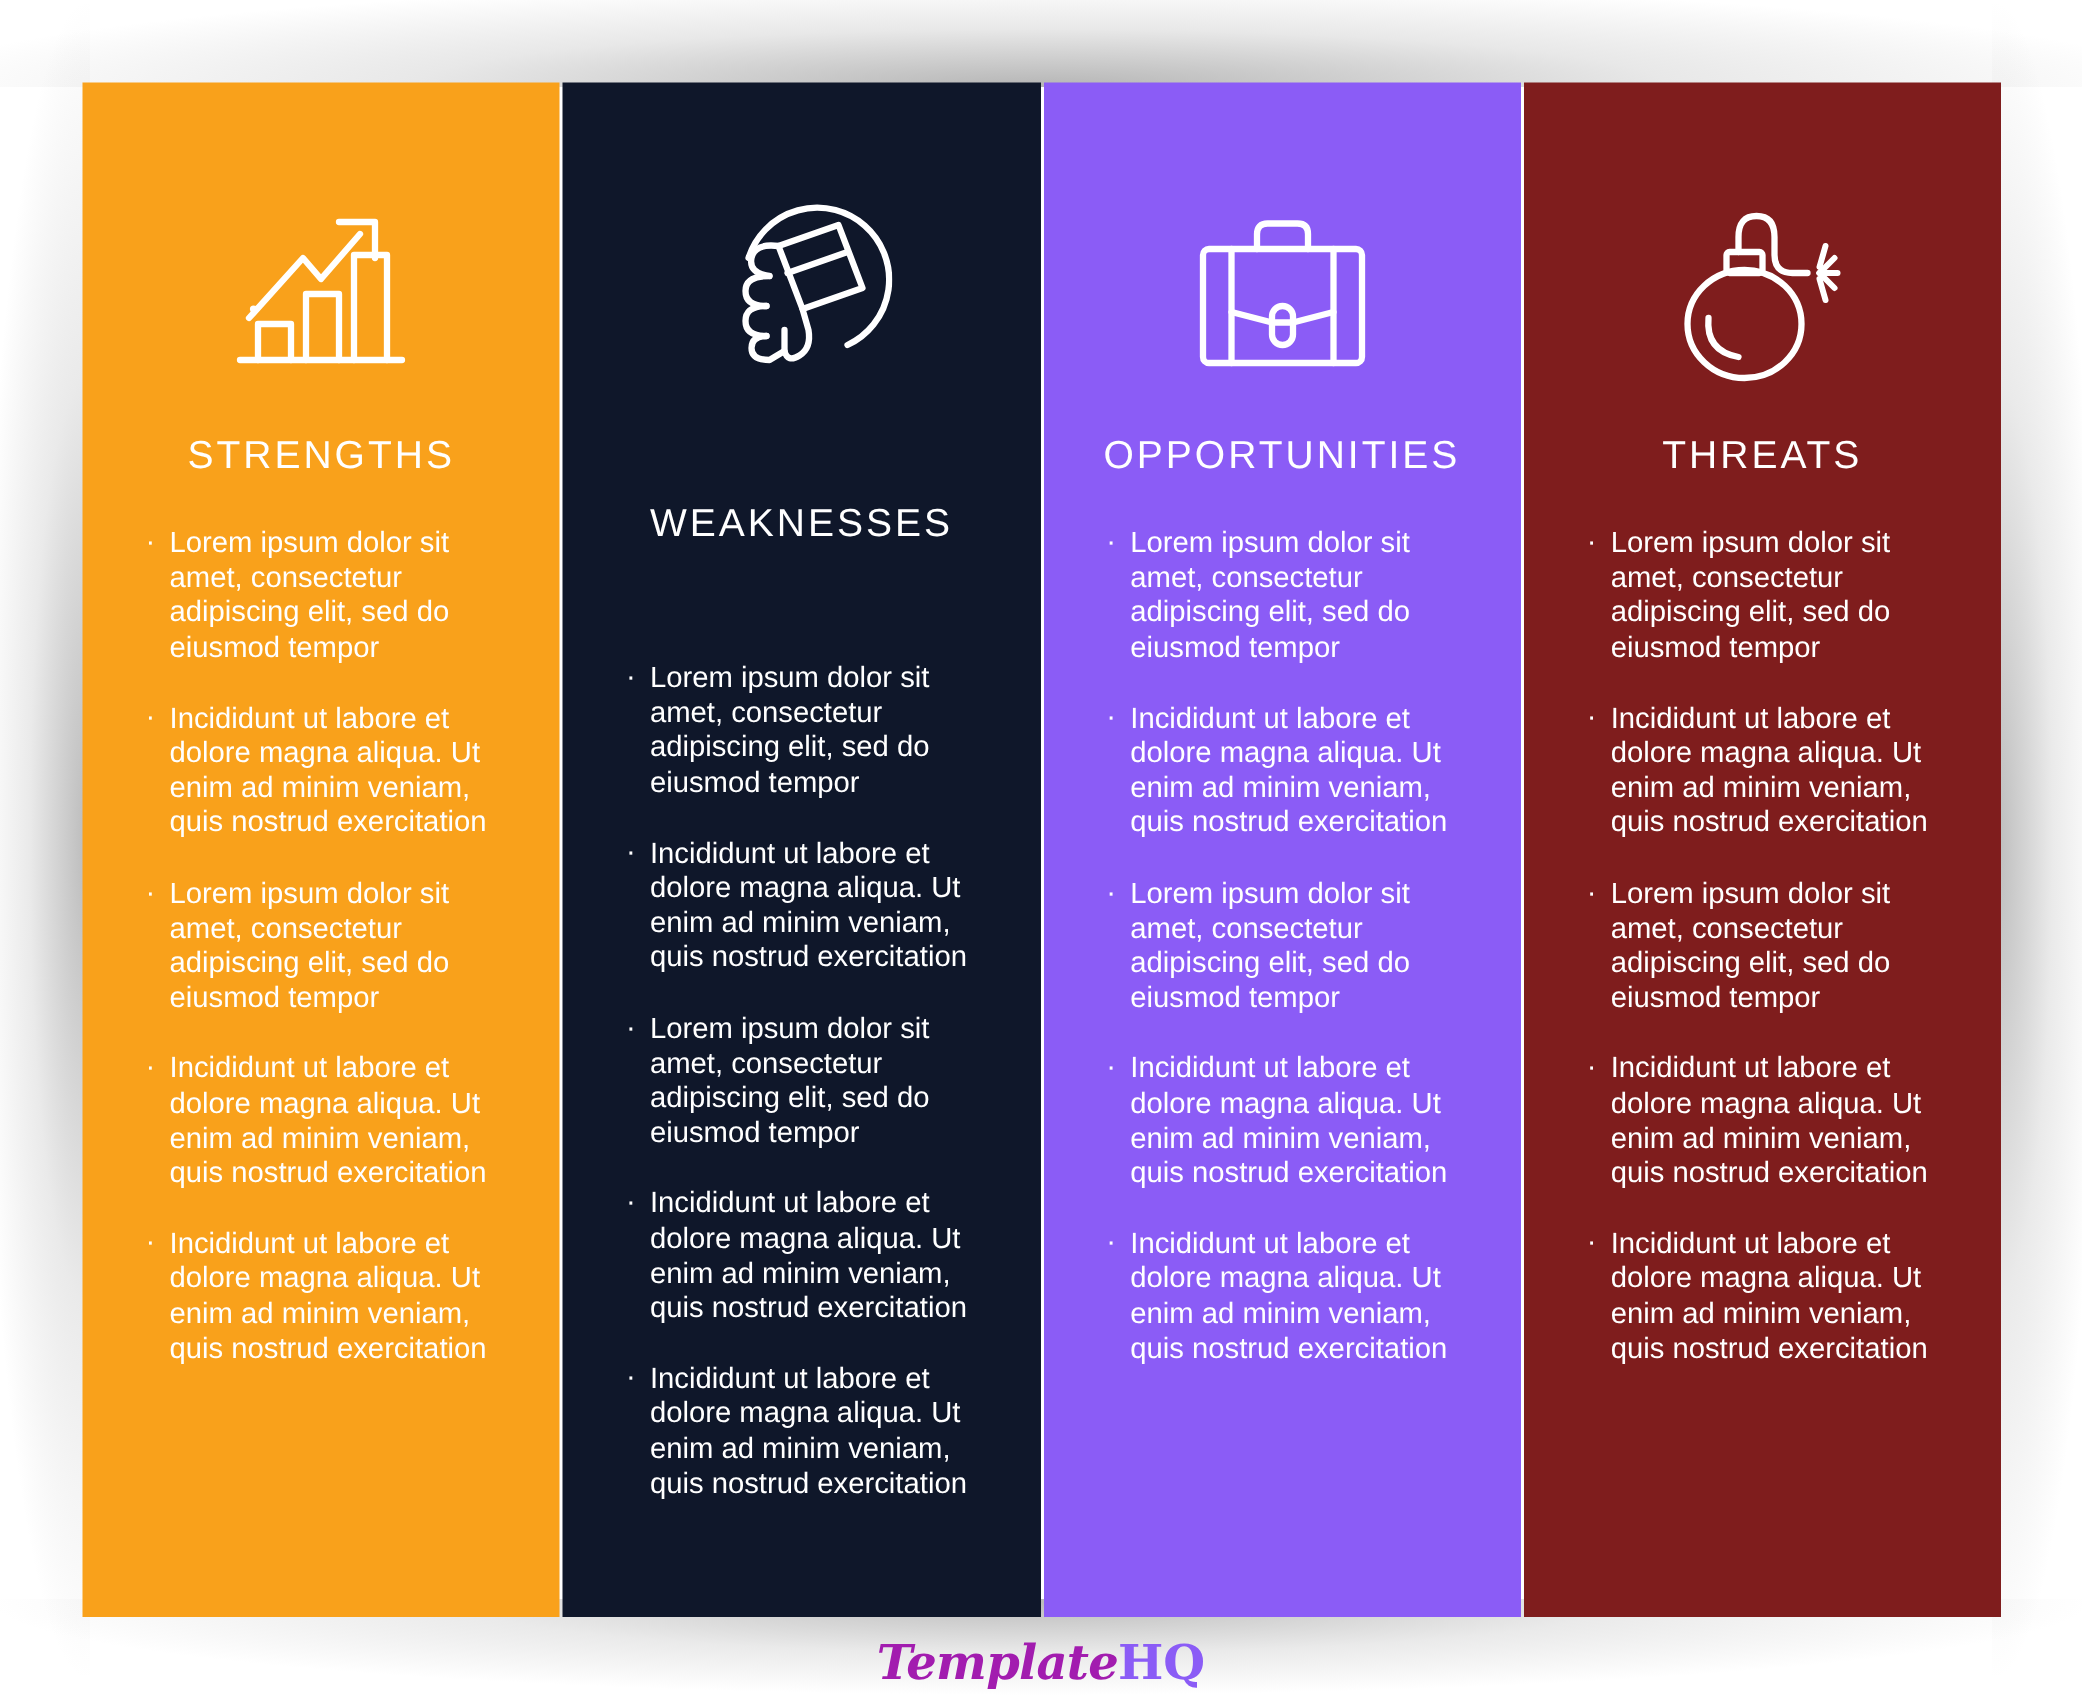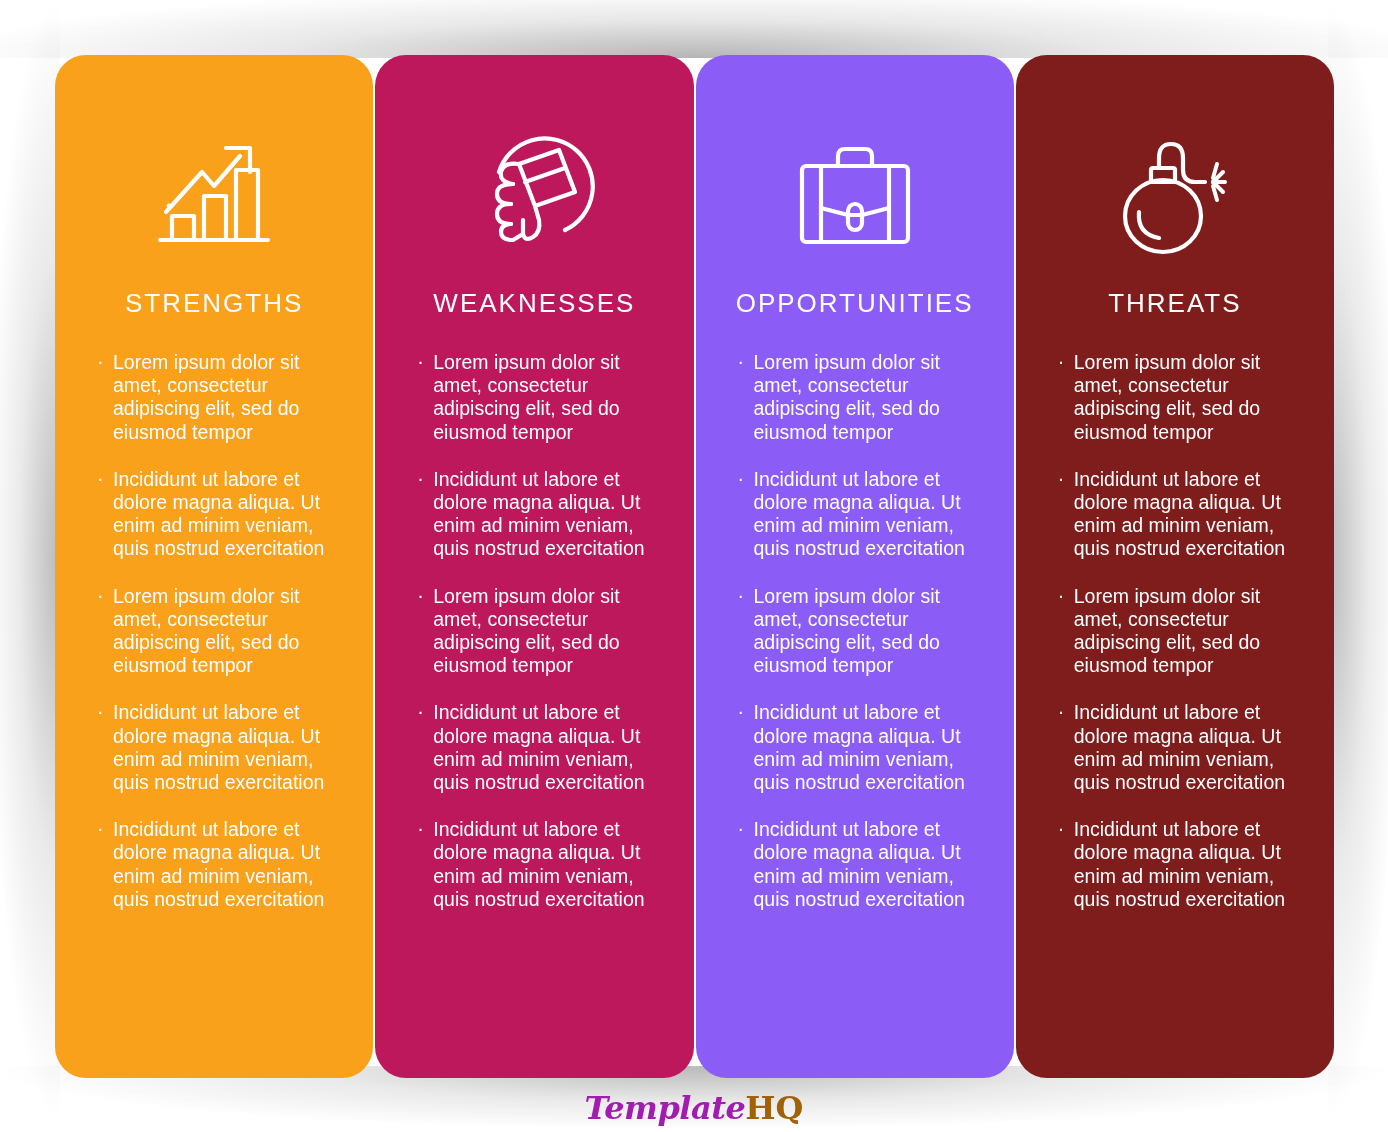--- a/index.html
+++ b/index.html
@@ -53,21 +53,20 @@
     z-index:2;
   }
 
   .swot-column {
     flex:1 1 0;
     position:relative;
     display:flex;
     flex-direction:column;
     align-items:center;
     overflow:hidden;
-    border-radius:31px;
   }
 
   .icon-wrap {
     margin-top:78px;
     height:128px;
     display:flex;
     align-items:center;
     justify-content:center;
   }
   .icon-wrap svg { display:block; }
@@ -178,21 +177,21 @@
           <span class="bullet-dot">·</span>
           <span>Incididunt ut labore et dolore magna aliqua. Ut enim ad minim veniam, quis nostrud exercitation</span>
         </li>
         <li class="bullet-item">
           <span class="bullet-dot">·</span>
           <span>Incididunt ut labore et dolore magna aliqua. Ut enim ad minim veniam, quis nostrud exercitation</span>
         </li>
       </ul>
     </div>
 
-    <div class="swot-column" id="col-weaknesses" style="background: #be185d;">
+    <div class="swot-column" id="col-weaknesses" style="background: #0f172a; gap: 45px;">
 
       <div class="icon-wrap">
         <svg width="122" height="126" viewBox="0 0 122 126" fill="none" stroke="#ffffff" stroke-width="4.2" stroke-linecap="round" stroke-linejoin="round">
 
           <path d="M92 96 A48 48 0 1 0 26 38"></path>
 
           <path d="M46 30 L86 16 L102 58 L62 72 Z"></path>
 
           <path d="M52 48 L92 34"></path>
 
@@ -321,17 +320,17 @@
           <span class="bullet-dot">·</span>
           <span>Incididunt ut labore et dolore magna aliqua. Ut enim ad minim veniam, quis nostrud exercitation</span>
         </li>
       </ul>
     </div>
 
   </div>
 
   <div id="footer-brand">
     <span class="brand-text">
-      <span class="brand-template" style="color: #a21caf;">Template</span><span class="brand-hq" style="color: #a16207; text-align: center;">HQ</span>
+      <span class="brand-template" style="color: #a21caf;">Template</span><span class="brand-hq" style="color: #8b5cf6; text-align: center;">HQ</span>
     </span>
   </div>
 
 </div>
 
 </body></html>

